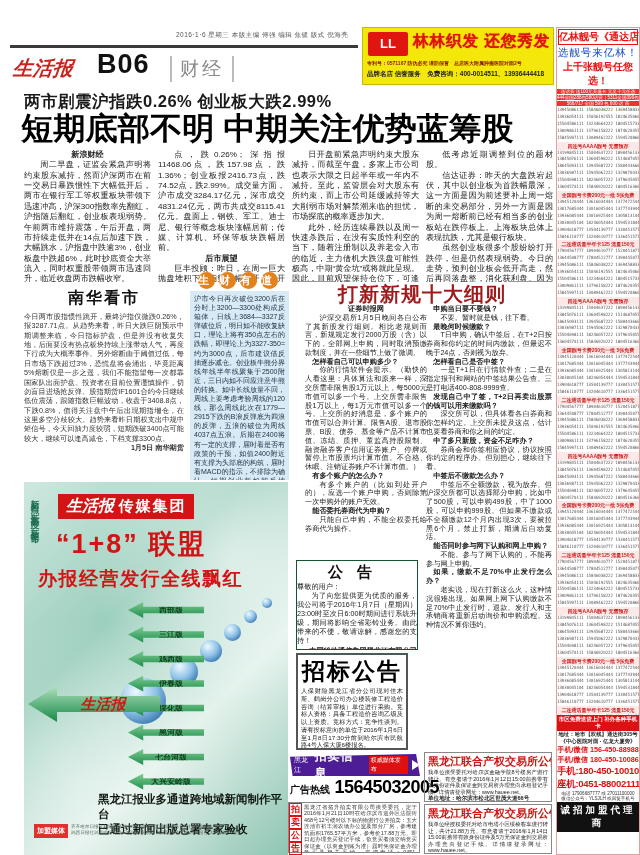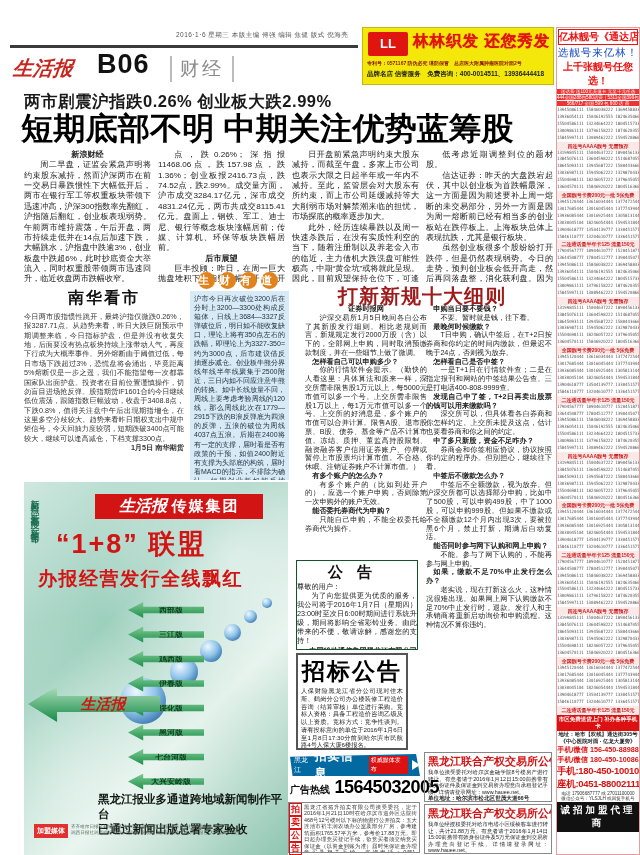--- a/index.html
+++ b/index.html
@@ -37,39 +37,39 @@
   .nh-title{font-size:16px;font-weight:900;color:#111;text-align:center;letter-spacing:2px;margin-bottom:3px;}
   .nh-body{font-size:7.2px;line-height:1.3;color:#333;}
   .nh-sign{font-size:7.2px;font-weight:bold;text-align:right;color:#333;}
   
   .sc-badge{left:196px;top:270px;width:88px;text-align:left;}
   .sc-badge span{display:inline-block;width:17px;height:17px;border-radius:50%;background:#e2821c;color:#fff;
                  font-size:11px;font-weight:bold;line-height:17px;margin:0 2px;}
   .sc-body{left:190px;top:291px;width:99px;height:189px;background:#d7eaf6;padding:3px 4px;box-sizing:border-box;
            font-size:7px;line-height:1.3;color:#234;overflow:hidden;}
   
-  .dx-titlerow{left:292px;top:281px;width:260px;display:flex;align-items:center;gap:2px;flex-direction:column;}
+  .dx-titlerow{left:292px;top:281px;width:260px;display:flex;align-items:flex-start;gap:2px;}
   .dx-titlerow .rule{flex:1;height:1px;background:#999;}
   .dx-title{font-size:20px;font-weight:900;color:#9e1b1b;letter-spacing:1px;white-space:nowrap;}
   .dx-col1{left:296px;top:305px;width:122px;height:252px;overflow:hidden;margin-left:9px;}
   .dx-col2{left:426px;top:305px;width:126px;height:343px;overflow:hidden;}
   .dx-col1 div,.dx-col2 div{font-size:7.2px;line-height:1.22;color:#222;}
   
   .gonggao{left:296px;top:560px;width:122px;height:90px;border:1px solid #14532d;box-sizing:border-box;
            padding:2px 0;overflow:hidden;}
   .gg-title{font-size:15px;font-weight:900;text-align:center;letter-spacing:14px;color:#111;}
   .gg-body{font-size:7.2px;line-height:1.25;color:#222;}
   .gg-sign{font-size:7.2px;text-align:right;font-weight:bold;margin-top:1px;}
   
   .zb{left:296px;top:653px;width:112px;height:97px;border:2px solid #555;box-sizing:border-box;
       padding:1px 3px;overflow:hidden;}
   .zb-title{font-size:23px;font-weight:900;text-align:center;letter-spacing:2px;color:#000;}
   .zb-body{font-size:6.2px;line-height:1.25;color:#222;}
   
-  .pm-banner{left:290px;top:754px;width:130px;height:22px;background:#0369a1;color:#fff;
+  .pm-banner{left:290px;top:754px;width:130px;height:22px;background:#4c1d95;color:#fff;
              clip-path:polygon(0 12%,97% 0,100% 100%,2% 100%);display:flex;align-items:center;padding-left:4px;box-sizing:border-box;}
   .pm-b1{font-size:7px;}
   .pm-b2{font-size:12px;font-weight:900;letter-spacing:1px;}
   .pm-b3{font-size:6px;background:#d11;padding:0 2px;margin-left:3px;}
   .pm-horn{width:0;height:0;border-left:8px solid #fff;border-top:5px solid transparent;
            border-bottom:5px solid transparent;margin-left:4px;}
   .pm-hotline{left:290px;top:777px;width:130px;height:24px;white-space:nowrap;}
   .pm-hl-label{font-size:10px;font-weight:900;color:#111;}
   .pm-hl-num{font-size:18px;font-weight:900;color:#000;letter-spacing:-.5px;}
   .pm-box{left:288px;top:802px;width:132px;height:51px;border:1px solid #888;box-sizing:border-box;display:flex;}
@@ -88,21 +88,21 @@
   .lh-body{font-size:5.4px;line-height:1.22;color:#222;}
   .lh-line{font-size:5.6px;font-weight:bold;color:#222;}
   
   .green-ad{left:24px;top:482px;width:264px;height:373px;overflow:hidden;
     background:
       radial-gradient(circle at 80% 20%,rgba(255,255,255,.55),transparent 40%),
       radial-gradient(circle at 20% 80%,rgba(255,255,255,.35),transparent 45%),
       linear-gradient(135deg,#cfe8df 0%,#9ccfbd 35%,#e4f2ec 65%,#8fc5b2 100%);}
   .ga-vert{position:absolute;left:4px;top:10px;writing-mode:vertical-rl;font-size:9px;font-weight:bold;
            color:#1c6e52;letter-spacing:3px;}
-  .ga-redbox{position:absolute;left:34px;top:12px;background:#d31414;color:#fff;padding:2px 24px;margin-left:37px;}
+  .ga-redbox{position:absolute;left:34px;top:12px;background:#d31414;color:#fff;padding:2px 8px;}
   .ga-redbox .s1{font-family:"DejaVu Serif","Liberation Serif",serif;font-style:italic;font-weight:900;font-size:16px;}
   .ga-redbox .s2{font-weight:900;font-size:15px;letter-spacing:2px;}
   .ga-lm{position:absolute;left:32px;top:44px;font-size:27px;font-weight:900;color:#d31414;letter-spacing:2px;}
   .ga-sub{position:absolute;left:14px;top:84px;font-size:19px;font-weight:900;color:#d31414;letter-spacing:1.5px;}
   .globe{position:absolute;border-radius:50%;background:radial-gradient(circle at 35% 30%,#eef8ff,#8fc3e8 45%,#2f6ea8 85%);}
   .ga-arrow{position:absolute;left:104px;width:76px;height:16px;display:flex;align-items:center;justify-content:center;
      background:linear-gradient(180deg,#7cc98f,#1d8f4e);color:#0c3a1c;font-size:8px;font-weight:900;
      clip-path:polygon(0 50%,20% 0,20% 30%,100% 30%,100% 70%,20% 70%,20% 100%);padding-left:10px;box-sizing:border-box;}
   .ga-bigarrow{position:absolute;left:4px;top:204px;width:132px;height:36px;
      background:linear-gradient(180deg,#aee0bc,#168a47);display:flex;align-items:center;justify-content:center;

